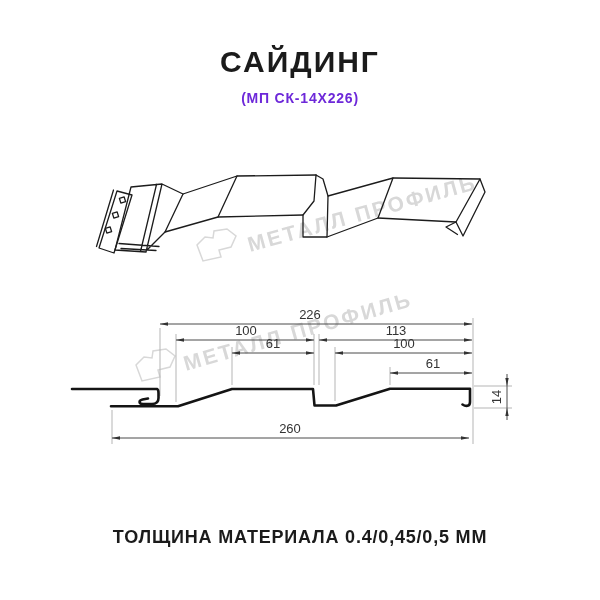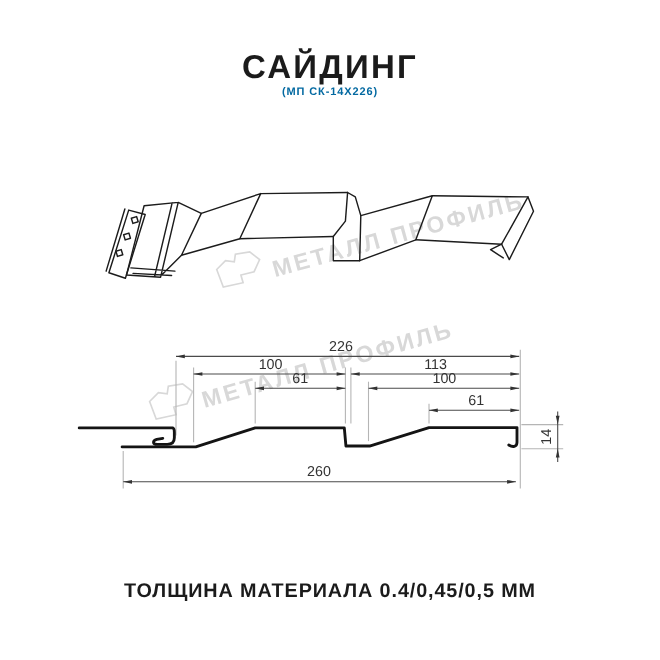--- a/index.html
+++ b/index.html
@@ -1,21 +1,21 @@
 <!DOCTYPE html>
 <html><head>
 <meta charset="utf-8">
 <style>
   html,body{margin:0;padding:0;background:#fff;}
   .page{position:relative;width:524px;height:600px;background:#ffffff;overflow:hidden;
         font-family:"Liberation Sans",sans-serif;color:#222;}
   .hdr{position:absolute;top:46px;left:0;width:600px;text-align:center;}
   .hdr h1{margin:0;font-size:30px;line-height:32px;font-weight:800;letter-spacing:2px;color:#1b1b1b;}
   .hdr .sub{margin-top:9px;font-size:17px;font-weight:700;letter-spacing:1.5px;color:#1b1b1b;}
-  .hdr .model{margin-top:0;font-size:10px;font-weight:700;letter-spacing:0.8px;color:#0369a1;}
+  .hdr .model{margin-top:12px;font-size:14px;font-weight:700;letter-spacing:0.8px;color:#6d28d9;}
   .ftr{position:absolute;top:527px;left:0;width:600px;text-align:center;
        font-size:18px;font-weight:700;letter-spacing:0.8px;color:#1b1b1b;}
   svg{position:absolute;top:0;left:0;}
   .ink{stroke:#1c1c1c;stroke-width:1.3;fill:none;stroke-linejoin:round;stroke-linecap:round;}
   .prof{stroke:#141414;stroke-width:2.6;fill:none;stroke-linejoin:round;stroke-linecap:round;}
   .ext{stroke:#b5b5b5;stroke-width:1;fill:none;}
   .dim{stroke:#4a4a4a;stroke-width:1;fill:none;}
   .arr{fill:#333;stroke:none;}
   .dtxt{font-family:"Liberation Sans",sans-serif;font-size:13px;fill:#333;text-anchor:middle;}
   .wmtxt{font-family:"Liberation Sans",sans-serif;font-size:21px;font-weight:600;letter-spacing:2.5px;}

